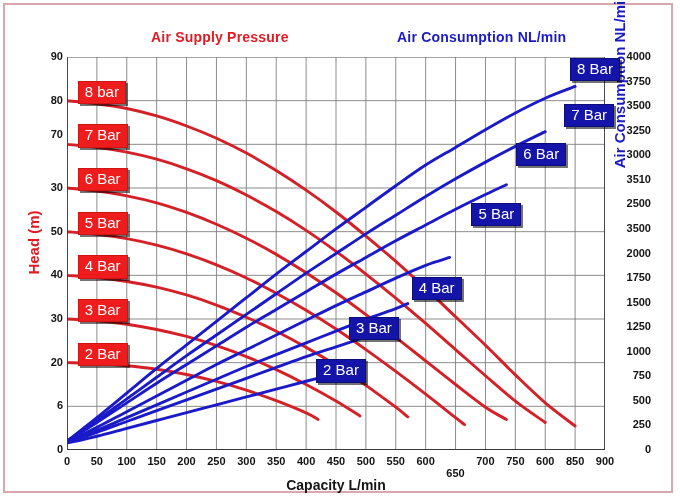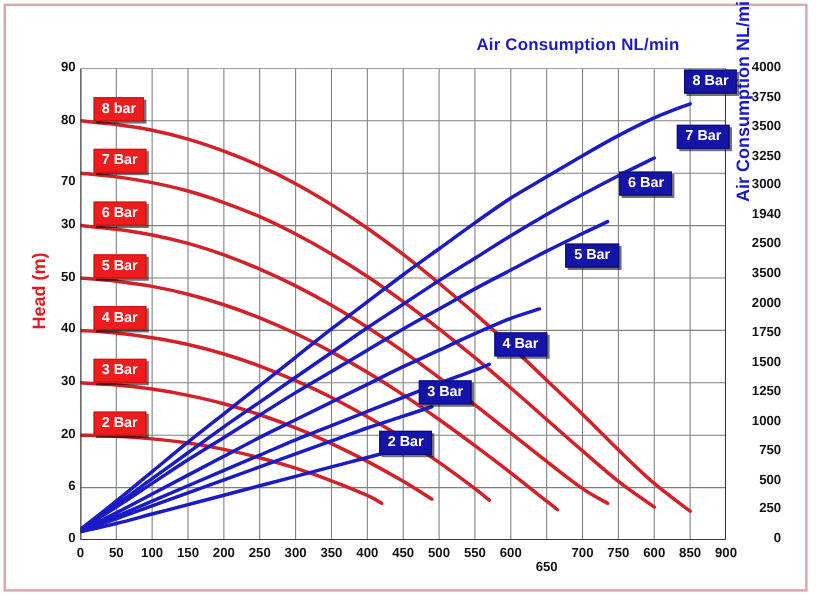--- a/index.html
+++ b/index.html
@@ -22,61 +22,63 @@
   .tickR{position:absolute;left:0;width:40px;text-align:right;font-size:11px;font-weight:bold;color:#141414;
          transform:translateY(-7px);}
   .tickX{position:absolute;top:0;width:40px;margin-left:-20px;text-align:center;font-size:11px;
          font-weight:bold;color:#141414;}
   #leftticks{left:20px;top:52px;width:38px;height:393px;}
   #rightticks{left:606px;top:52px;width:46px;height:393px;}
   #xticks{left:62px;top:450px;width:538px;height:16px;}
   
   #plot{position:absolute;left:62px;top:52px;width:538px;height:393px;}
   
-  .lab{position:absolute;font-size:12px;font-weight:bold;color:#ffffff;
+  .lab{position:absolute;font-size:15px;font-weight:normal;color:#ffffff;
        padding:2px 6px 3px 6px;white-space:nowrap;line-height:1.08;
        box-shadow:2px 2px 0 rgba(0,0,0,.55);}
   .lab-red{background:#ee1c1c;border:1px solid #cf1414;}
   .lab-blue{background:#1414a8;border:1px solid #0d0d7a;}
 </style>
 </head>
 <body>
 
 <div id="frame">
 
+  <div class="abs" id="title-left">Air Supply Pressure</div>
   <div class="abs" id="title-right">Air Consumption NL/min</div>
 
   <div class="abs" id="ylabel-left">Head (m)</div>
   <div class="abs" id="ylabel-right">Air Consumption NL/min</div>
+  <div class="abs" id="xlabel">Capacity L/min</div>
 
   <div class="abs" id="leftticks">
       <div class="tickL" style="top: 393px;">0</div>
       <div class="tickL" style="top: 349.333px;">6</div>
       <div class="tickL" style="top: 305.667px;">20</div>
       <div class="tickL" style="top: 262px;">30</div>
       <div class="tickL" style="top: 218.333px;">40</div>
       <div class="tickL" style="top: 174.667px;">50</div>
       <div class="tickL" style="top: 131px;">30</div>
-      <div class="tickL" style="top: 95px;">70</div>
+      <div class="tickL" style="top: 78px;">70</div>
       <div class="tickL" style="top: 43.6667px;">80</div>
       <div class="tickL" style="top: 0px;">90</div>
     </div>
   <div class="abs" id="rightticks">
       <div class="tickR" style="top: 393px;">0</div>
       <div class="tickR" style="top: 368.438px;">250</div>
       <div class="tickR" style="top: 343.875px;">500</div>
       <div class="tickR" style="top: 319.312px;">750</div>
       <div class="tickR" style="top: 294.75px;">1000</div>
       <div class="tickR" style="top: 270.188px;">1250</div>
       <div class="tickR" style="top: 245.625px;">1500</div>
       <div class="tickR" style="top: 221.062px;">1750</div>
       <div class="tickR" style="top: 196.5px;">2000</div>
       <div class="tickR" style="top: 171.938px;">3500</div>
       <div class="tickR" style="top: 147.375px;">2500</div>
-      <div class="tickR" style="top: 122.812px;">1940</div>
+      <div class="tickR" style="top: 122.812px;">3510</div>
       <div class="tickR" style="top: 98.25px;">3000</div>
       <div class="tickR" style="top: 73.6875px;">3250</div>
       <div class="tickR" style="top: 49.125px;">3500</div>
       <div class="tickR" style="top: 24.5625px;">3750</div>
       <div class="tickR" style="top: 0px;">4000</div>
     </div>
   <div class="abs" id="xticks">
       <div class="tickX" style="left: 0px;">0</div>
       <div class="tickX" style="left: 29.8889px;">50</div>
       <div class="tickX" style="left: 59.7778px;">100</div>

